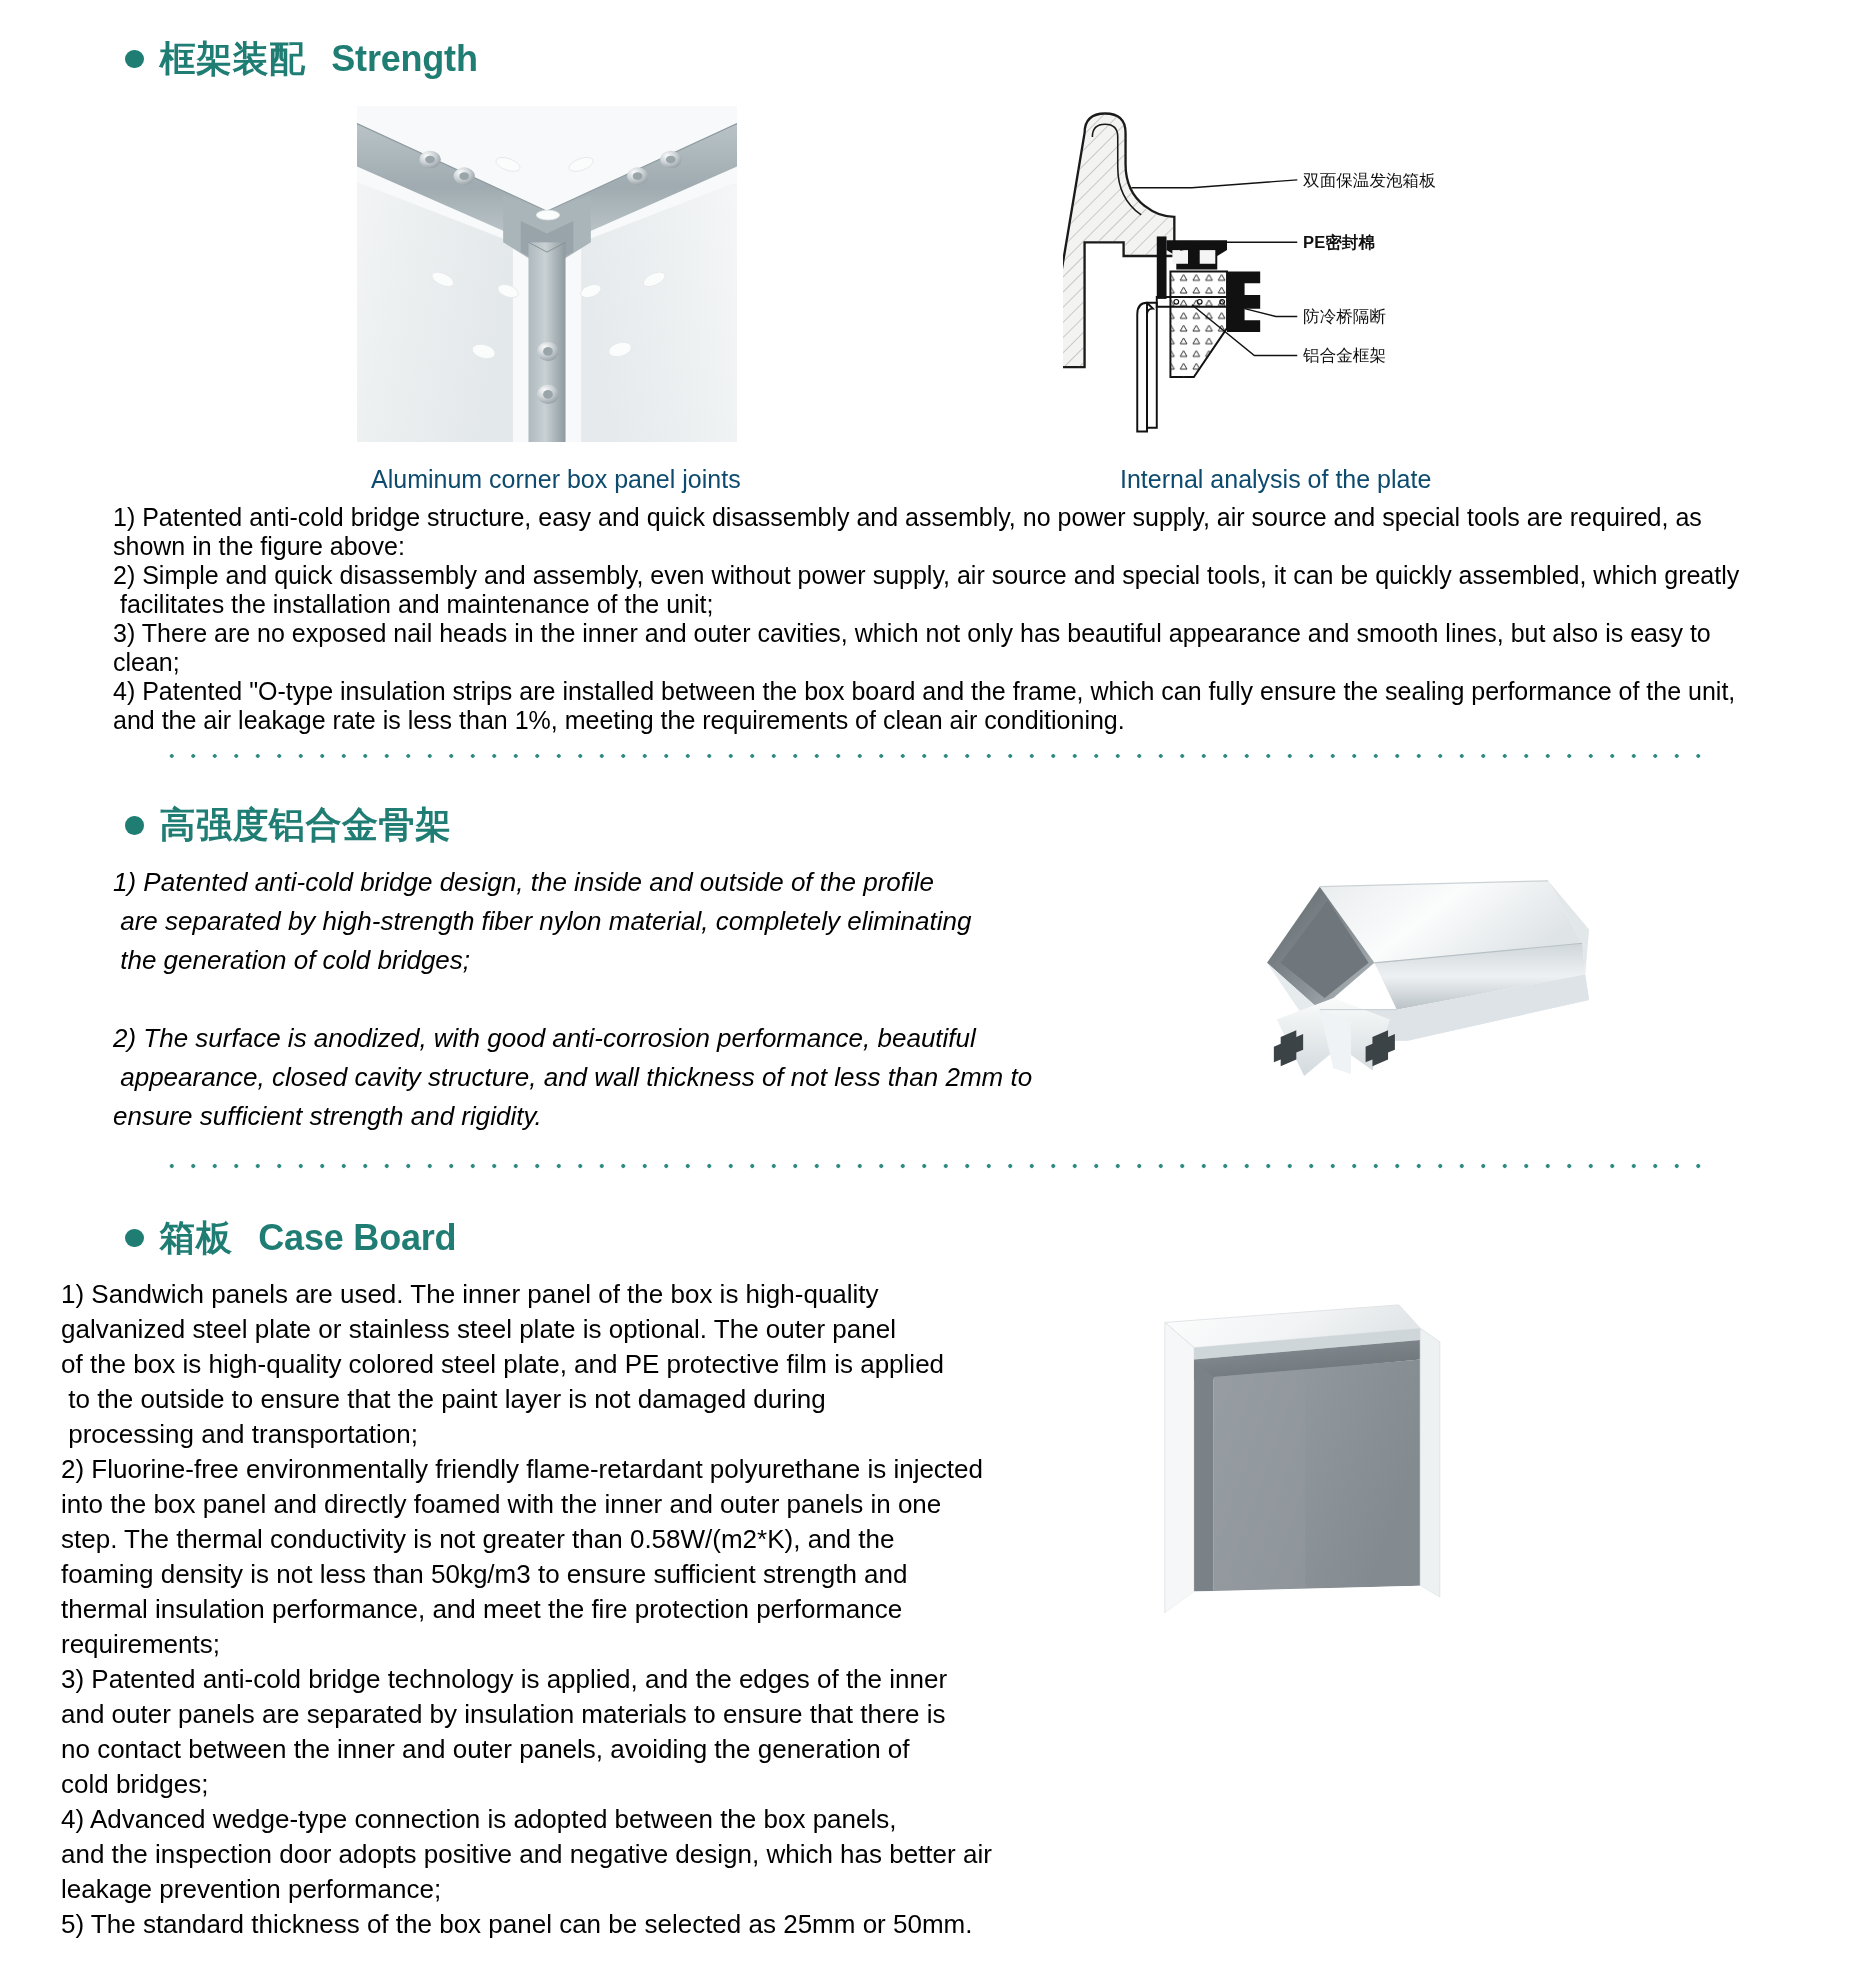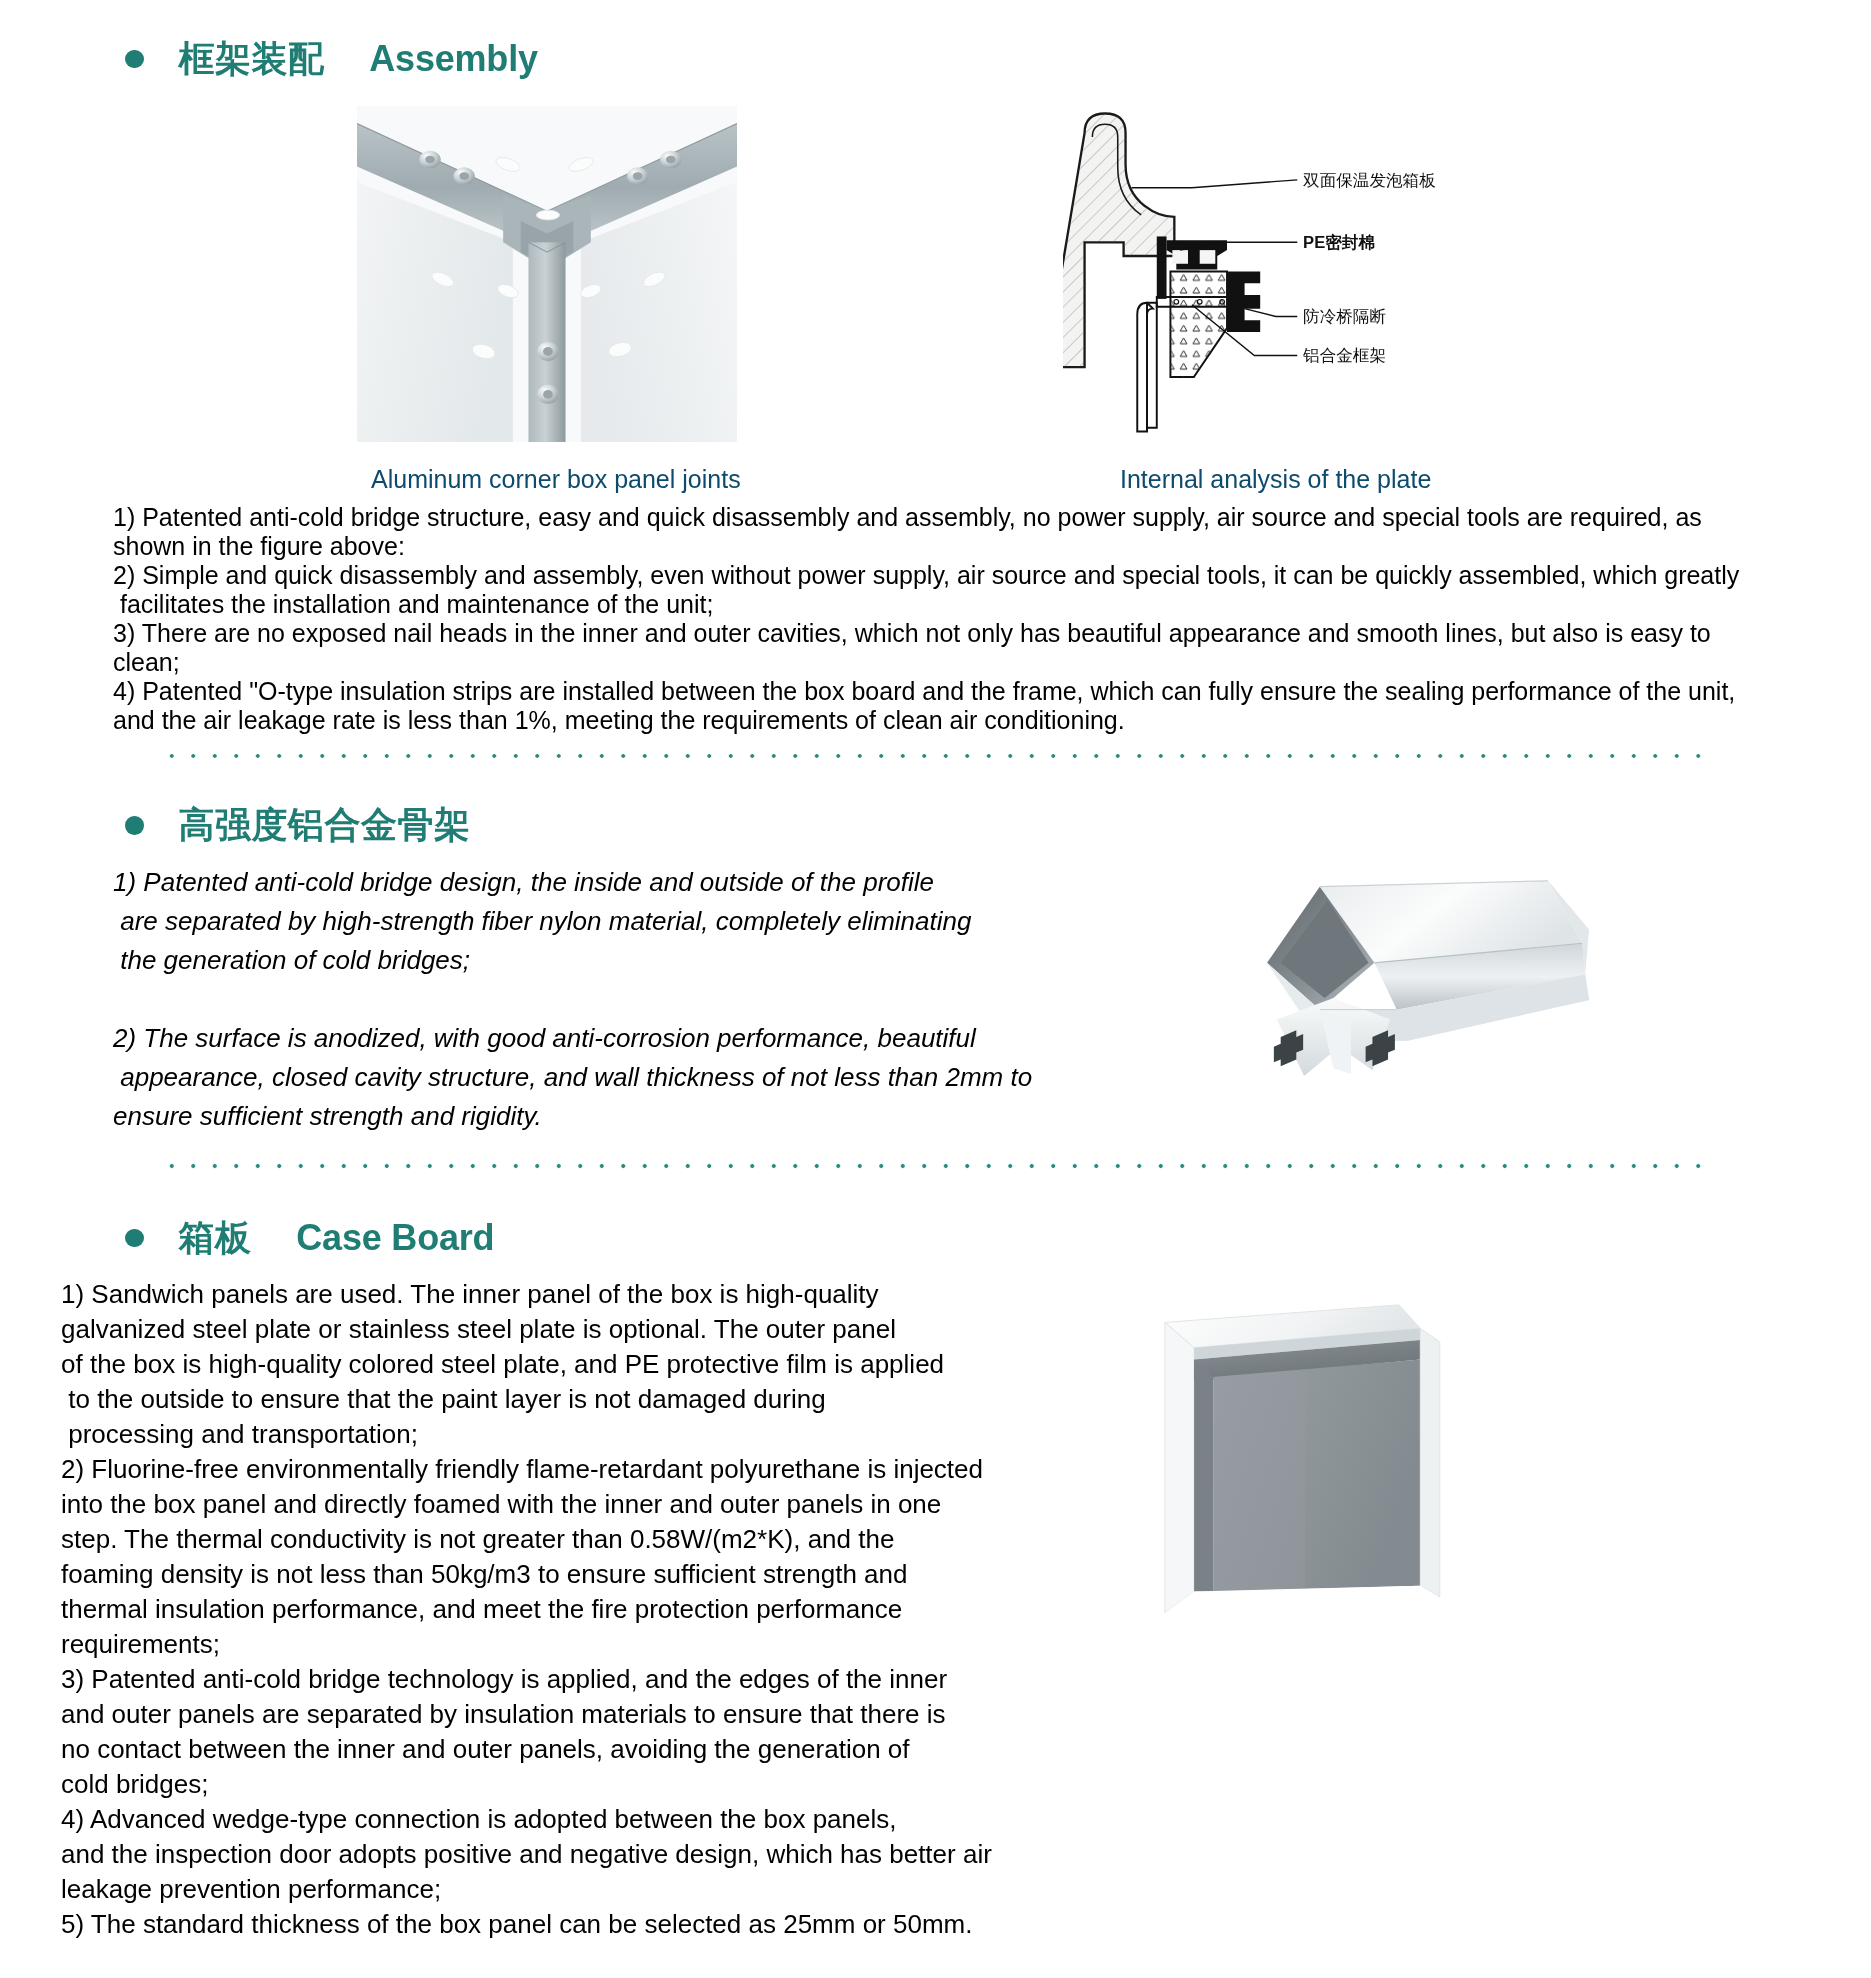--- a/index.html
+++ b/index.html
@@ -14,21 +14,21 @@
     font-family: "Liberation Sans", "DejaVu Sans", sans-serif;
     color: #111;
     position: relative;
     overflow: hidden;
   }
 
   
   .section-heading {
     display: flex;
     align-items: center;
-    gap: 35px;
+    gap: 16px;
     padding-left: 125px;
   }
   .bullet-dot {
     width: 18.5px;
     height: 18.5px;
     border-radius: 50%;
     background: #1f7d74;
     flex: 0 0 auto;
     display: block;
   }
@@ -126,21 +126,21 @@
   }
 </style>
 </head>
 <body>
 
 <div id="section-assembly" style="padding-top:41px;">
 
   <div class="section-heading">
     <span class="bullet-dot"></span>
     <span class="heading-cn">框架装配</span>
-    <span class="heading-en">Assembly</span>
+    <span class="heading-en">Strength</span>
   </div>
 
   <div class="assembly-figures">
 
     <div class="photo-corner">
       <svg viewBox="0 0 390 345" width="380" height="336" preserveAspectRatio="none">
         <defs>
           <linearGradient id="panelL" x1="0" y1="0" x2="1" y2="0.3">
             <stop offset="0" stop-color="#f2f4f5"></stop>
               <stop offset="1" stop-color="#e3e8ea"></stop>

